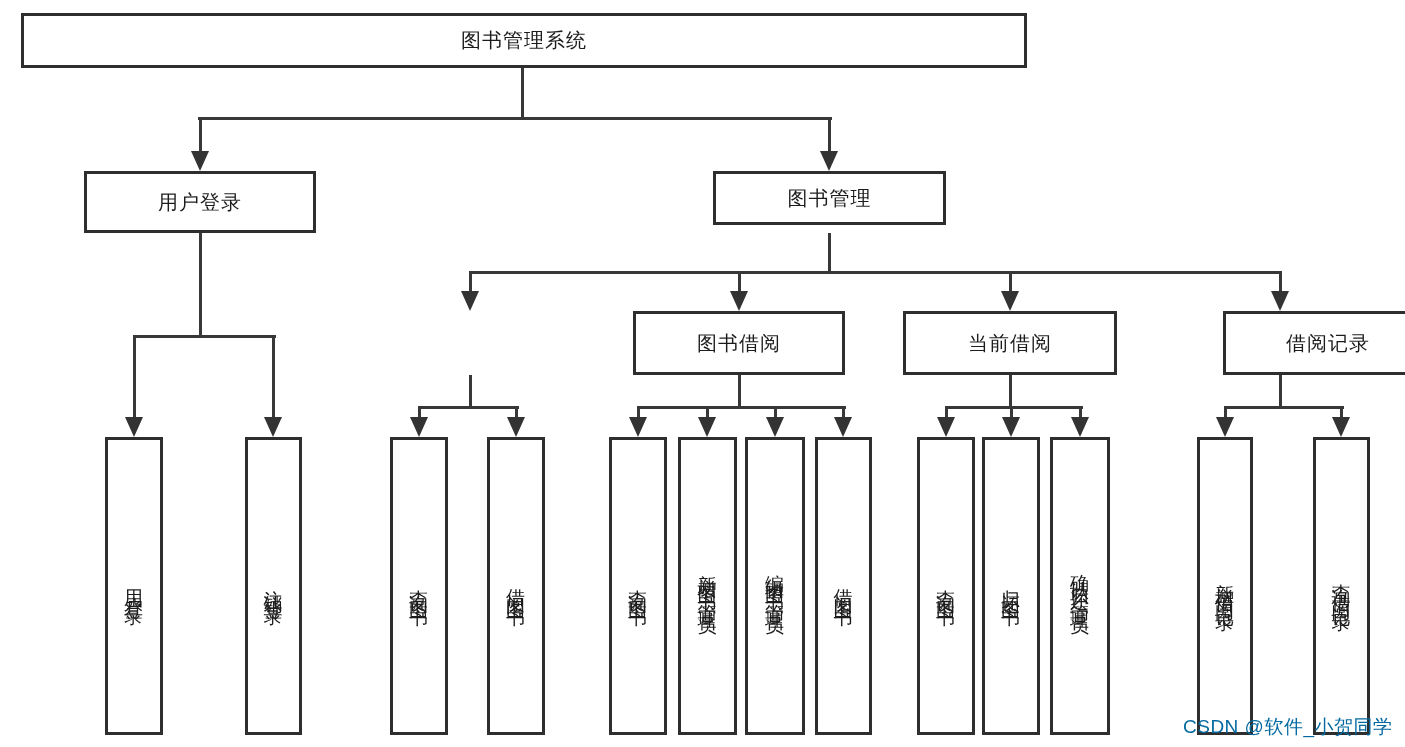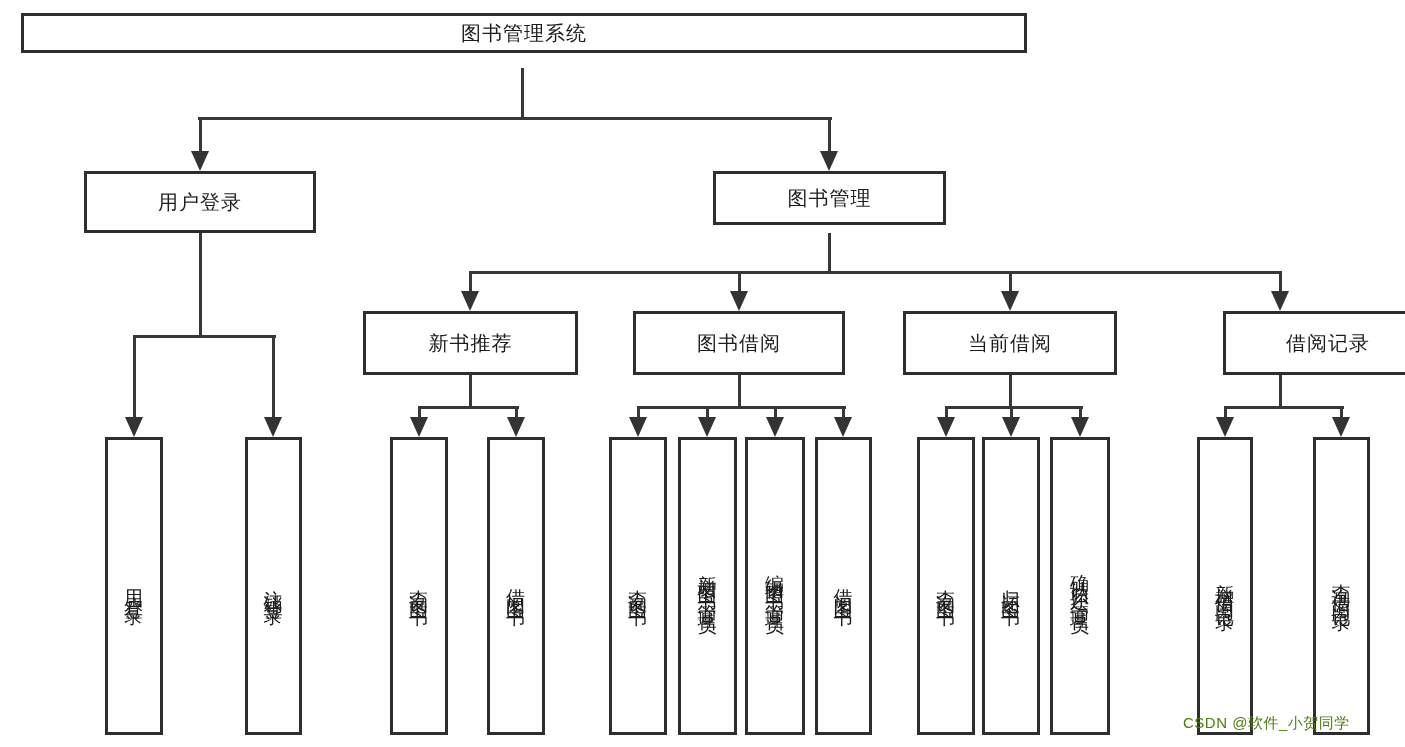--- a/index.html
+++ b/index.html
@@ -42,32 +42,32 @@
   
   .arrow{
     position:absolute;width:0;height:0;
     border-left:9px solid transparent;
     border-right:9px solid transparent;
     border-top:20px solid #333333;
   }
   .watermark{
     position:absolute;
     left:1183px;top:714px;
-    font-size:15px;
-    color:#4d7c0f;
+    font-size:19px;
+    color:#0369a1;
     letter-spacing:0.5px;
     white-space:nowrap;
   }
 </style>
 </head>
 <body>
 
 <div class="canvas">
 
-  <div class="node" style="left:21px;top:13px;width:1006px;height:40px;text-align:center;">
+  <div class="node" style="left:21px;top:13px;width:1006px;height:55px;text-align:center;">
     <span class="lbl">图书管理系统</span>
   </div>
 
   <div class="vl" style="left:521px;top:68px;height:49px;"></div>
   <div class="hl" style="left:198px;top:117px;width:634px;"></div>
   <div class="vl" style="left:199px;top:117px;height:36px;"></div>
   <div class="arrow" style="left:191px;top:151px;"></div>
   <div class="vl" style="left:828px;top:117px;height:36px;"></div>
   <div class="arrow" style="left:820px;top:151px;"></div>
 
@@ -89,23 +89,20 @@
   <div class="hl" style="left:469px;top:271px;width:813px;"></div>
   <div class="vl" style="left:469px;top:271px;height:22px;"></div>
   <div class="arrow" style="left:461px;top:291px;"></div>
   <div class="vl" style="left:738px;top:271px;height:22px;"></div>
   <div class="arrow" style="left:730px;top:291px;"></div>
   <div class="vl" style="left:1009px;top:271px;height:22px;"></div>
   <div class="arrow" style="left:1001px;top:291px;"></div>
   <div class="vl" style="left:1279px;top:271px;height:22px;"></div>
   <div class="arrow" style="left:1271px;top:291px;"></div>
 
-  <div class="node" style="left:363px;top:311px;width:215px;height:64px;">
-    <span class="lbl">新书推荐</span>
-  </div>
   <div class="node" style="left:633px;top:311px;width:212px;height:64px;">
     <span class="lbl">图书借阅</span>
   </div>
   <div class="node" style="left:903px;top:311px;width:214px;height:64px;">
     <span class="lbl">当前借阅</span>
   </div>
   <div class="node" style="left:1175px;top:311px;width:210px;height:64px;margin-left:48px;">
     <span class="lbl">借阅记录</span>
   </div>
 

